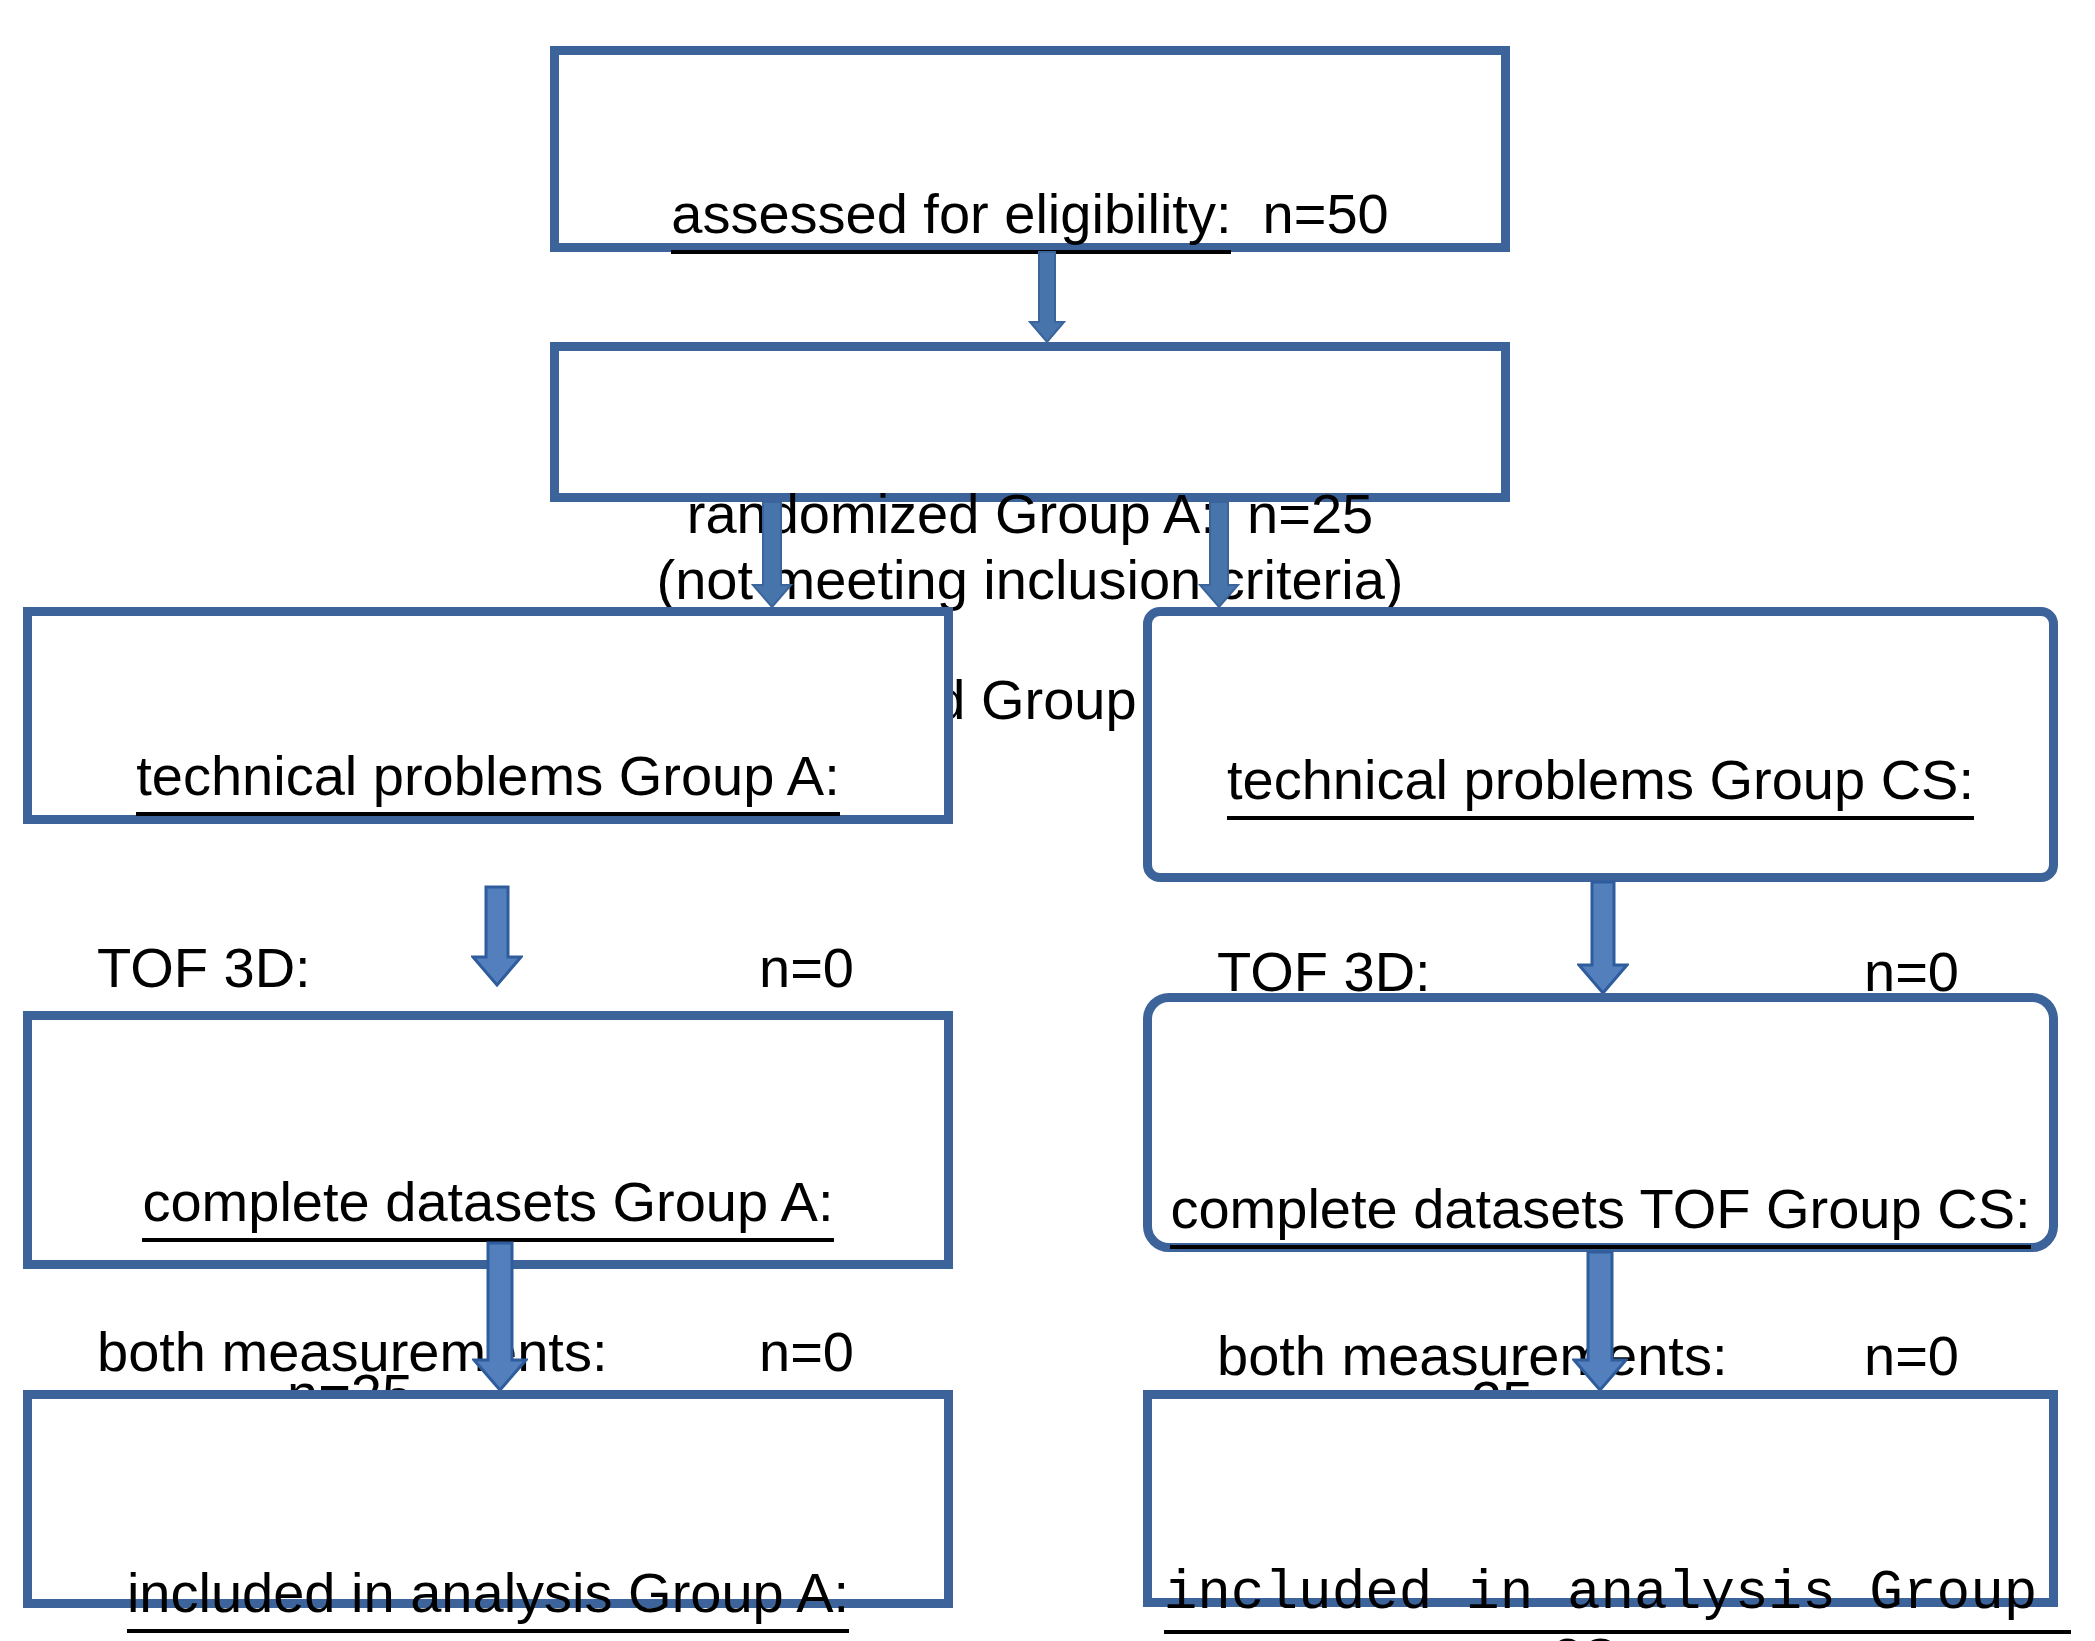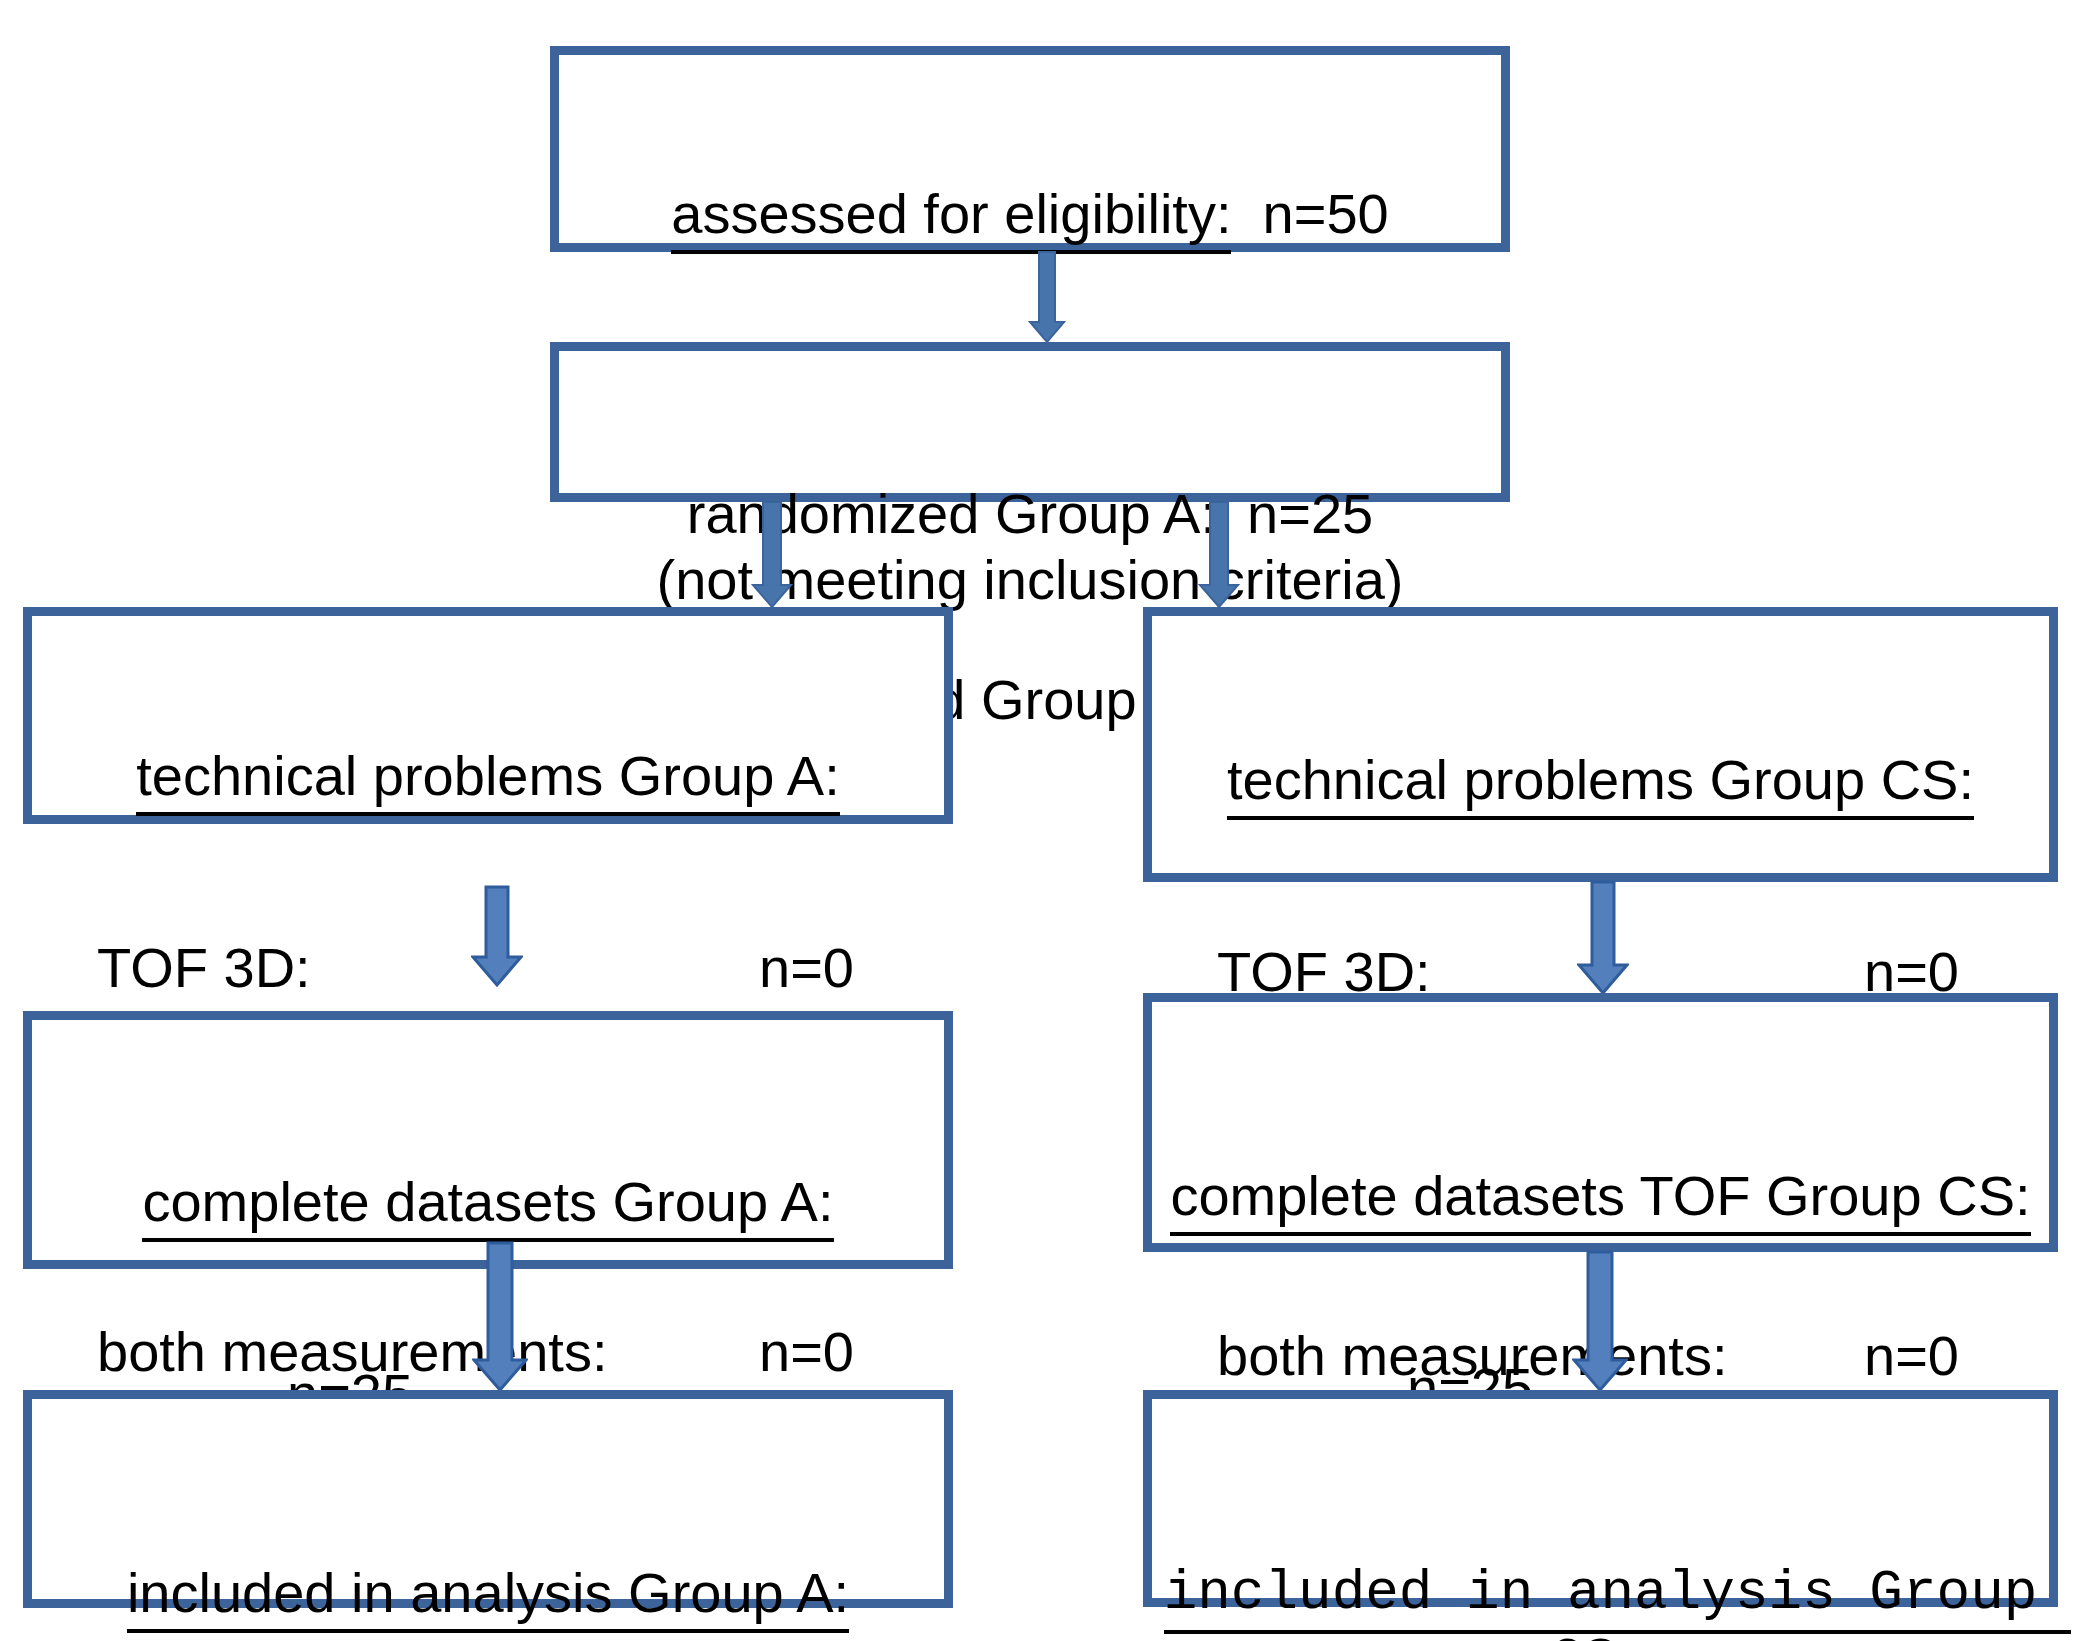--- a/index.html
+++ b/index.html
@@ -12,23 +12,23 @@
     border:9px solid #3D639B; text-align:center;
     font-size:56px; line-height:62px; white-space:pre-wrap;
   }
   .line { white-space:pre-wrap; }
   .u { border-bottom:4px solid #000000; padding-bottom:5px; }
 
   
   #box-eligibility { left:550px; top:46px;   width:960px; height:206px; padding-top:6px;  line-height:61px; }
   #box-randomized  { left:550px; top:342px;  width:960px; height:160px; padding-top:8px;  line-height:62px; }
   #box-tech-a      { left:23px;  top:607px;  width:930px; height:217px; padding-top:0;  line-height:64px; }
-  #box-tech-cs     { left:1143px;top:607px;  width:915px; height:275px; padding-top:4px;  line-height:64px; }
+  #box-tech-cs     { left:1143px;top:607px;  width:915px; height:275px; padding-top:4px;  line-height:64px;border-radius:17px; }
   #box-complete-a  { left:23px;  top:985px;  width:930px; height:258px; padding-top:22px; line-height:64px;margin-top:26px; }
-  #box-complete-cs { left:1143px;top:993px;  width:915px; height:259px; padding-top:34px; line-height:64px; }
+  #box-complete-cs { left:1143px;top:993px;  width:915px; height:259px; padding-top:47px; line-height:64px;border-radius:26px; }
   #box-analysis-a  { left:23px;  top:1390px; width:930px; height:218px; padding-top:24px; line-height:68px; }
   #box-analysis-cs { left:1143px;top:1390px; width:915px; height:217px; padding-top:24px; line-height:68px;font-family:Liberation Mono, monospace; }
 
   .tech-row {
     display:flex; justify-content:space-between;
     padding:0 90px 0 65px; line-height:64px;
   }
   .value-left  { text-align:left; padding-left:255px; }
 
   .arrow { position:absolute; }

